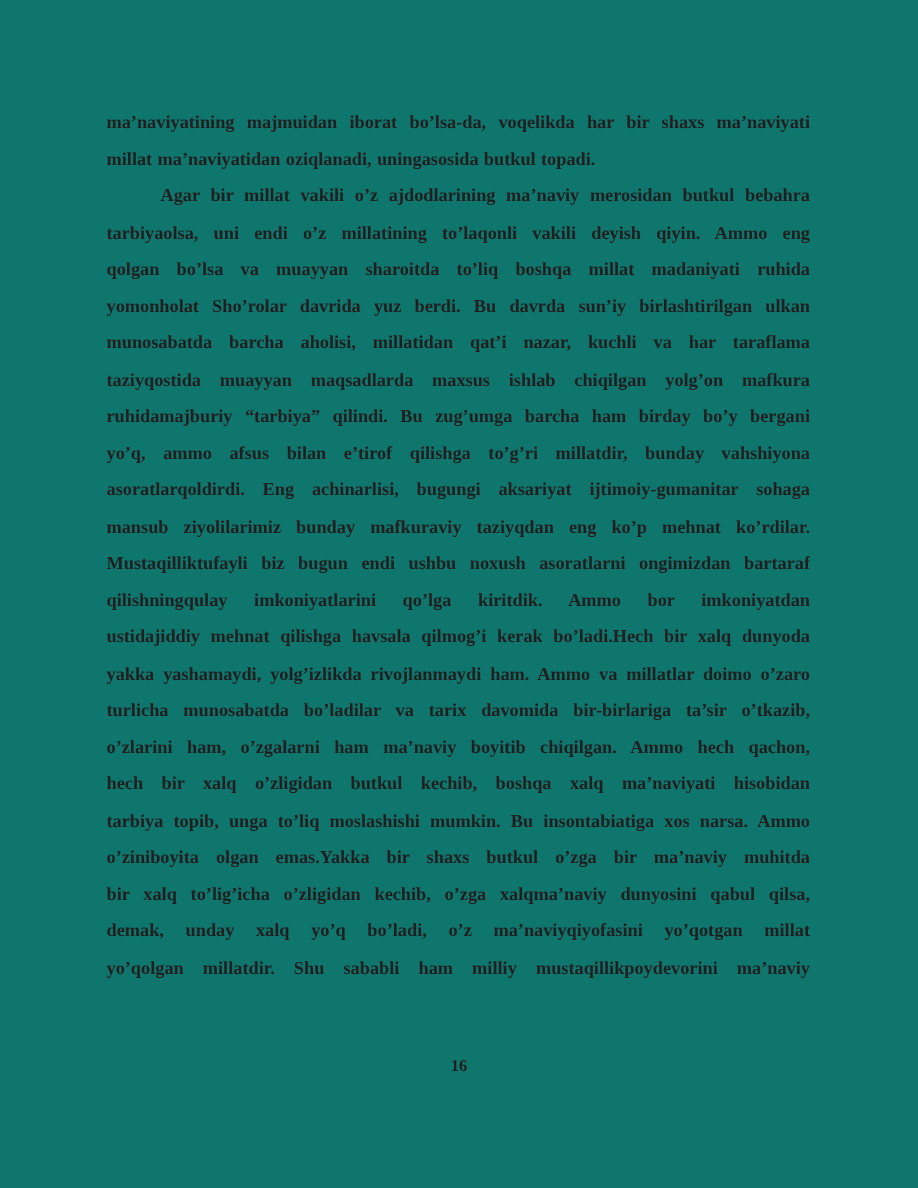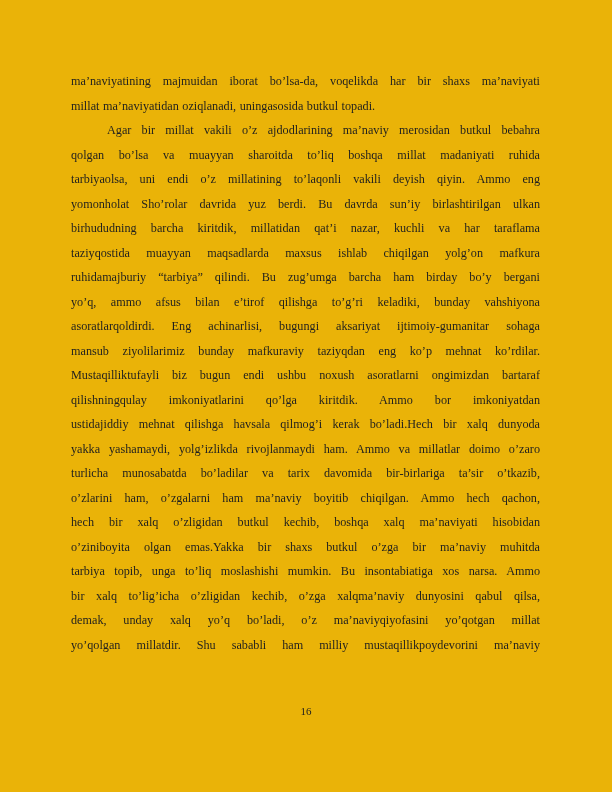--- a/index.html
+++ b/index.html
@@ -4,24 +4,25 @@
 <style>
   html, body {
     margin: 0;
     padding: 0;
     background: #ffffff;
   }
   .page {
     position: relative;
     width: 612px;
     height: 792px;
-    background: #eab308;
+    background: #0f766e;
     font-family: "Liberation Serif", serif;
     color: #1f1f1f;
     overflow: hidden;
+    font-weight: bold;
   }
   .text-block {
     position: absolute;
     left: 71px;
     top: 69px;
     width: 469px;
   }
   .line {
     font-size: 12.2px;
     line-height: 24.5px;
@@ -50,38 +51,38 @@
   }
 </style>
 </head>
 <body>
 
 <div class="page">
   <div class="text-block">
       <div class="line">ma’naviyatining majmuidan iborat bo’lsa-da, voqelikda har bir shaxs ma’naviyati</div>
       <div class="line last">millat ma’naviyatidan oziqlanadi, uningasosida butkul topadi.</div>
       <div class="line indent">Agar bir millat vakili o’z ajdodlarining ma’naviy merosidan butkul bebahra</div>
+      <div class="line">tarbiyaolsa, uni endi o’z millatining to’laqonli vakili deyish qiyin. Ammo eng</div>
       <div class="line">qolgan bo’lsa va muayyan sharoitda to’liq boshqa millat madaniyati ruhida</div>
-      <div class="line">tarbiyaolsa, uni endi o’z millatining to’laqonli vakili deyish qiyin. Ammo eng</div>
       <div class="line">yomonholat Sho’rolar davrida yuz berdi. Bu davrda sun’iy birlashtirilgan ulkan</div>
-      <div class="line">birhududning barcha kiritdik, millatidan qat’i nazar, kuchli va har taraflama</div>
+      <div class="line">munosabatda barcha aholisi, millatidan qat’i nazar, kuchli va har taraflama</div>
       <div class="line">taziyqostida muayyan maqsadlarda maxsus ishlab chiqilgan yolg’on mafkura</div>
       <div class="line">ruhidamajburiy “tarbiya” qilindi. Bu zug’umga barcha ham birday bo’y bergani</div>
-      <div class="line">yo’q, ammo afsus bilan e’tirof qilishga to’g’ri keladiki, bunday vahshiyona</div>
+      <div class="line">yo’q, ammo afsus bilan e’tirof qilishga to’g’ri millatdir, bunday vahshiyona</div>
       <div class="line">asoratlarqoldirdi. Eng achinarlisi, bugungi aksariyat ijtimoiy-gumanitar sohaga</div>
       <div class="line">mansub ziyolilarimiz bunday mafkuraviy taziyqdan eng ko’p mehnat ko’rdilar.</div>
       <div class="line">Mustaqilliktufayli biz bugun endi ushbu noxush asoratlarni ongimizdan bartaraf</div>
       <div class="line">qilishningqulay imkoniyatlarini qo’lga kiritdik. Ammo bor imkoniyatdan</div>
       <div class="line">ustidajiddiy mehnat qilishga havsala qilmog’i kerak bo’ladi.Hech bir xalq dunyoda</div>
       <div class="line">yakka yashamaydi, yolg’izlikda rivojlanmaydi ham. Ammo va millatlar doimo o’zaro</div>
       <div class="line">turlicha munosabatda bo’ladilar va tarix davomida bir-birlariga ta’sir o’tkazib,</div>
       <div class="line">o’zlarini ham, o’zgalarni ham ma’naviy boyitib chiqilgan. Ammo hech qachon,</div>
       <div class="line">hech bir xalq o’zligidan butkul kechib, boshqa xalq ma’naviyati hisobidan</div>
+      <div class="line">tarbiya topib, unga to’liq moslashishi mumkin. Bu insontabiatiga xos narsa. Ammo</div>
       <div class="line">o’ziniboyita olgan emas.Yakka bir shaxs butkul o’zga bir ma’naviy muhitda</div>
-      <div class="line">tarbiya topib, unga to’liq moslashishi mumkin. Bu insontabiatiga xos narsa. Ammo</div>
       <div class="line">bir xalq to’lig’icha o’zligidan kechib, o’zga xalqma’naviy dunyosini qabul qilsa,</div>
       <div class="line">demak, unday xalq yo’q bo’ladi, o’z ma’naviyqiyofasini yo’qotgan millat</div>
       <div class="line">yo’qolgan millatdir. Shu sababli ham milliy mustaqillikpoydevorini ma’naviy</div>
     </div>
   <div class="page-footer">
     <span>16</span>
   </div>
 </div>
 
 </body></html>

